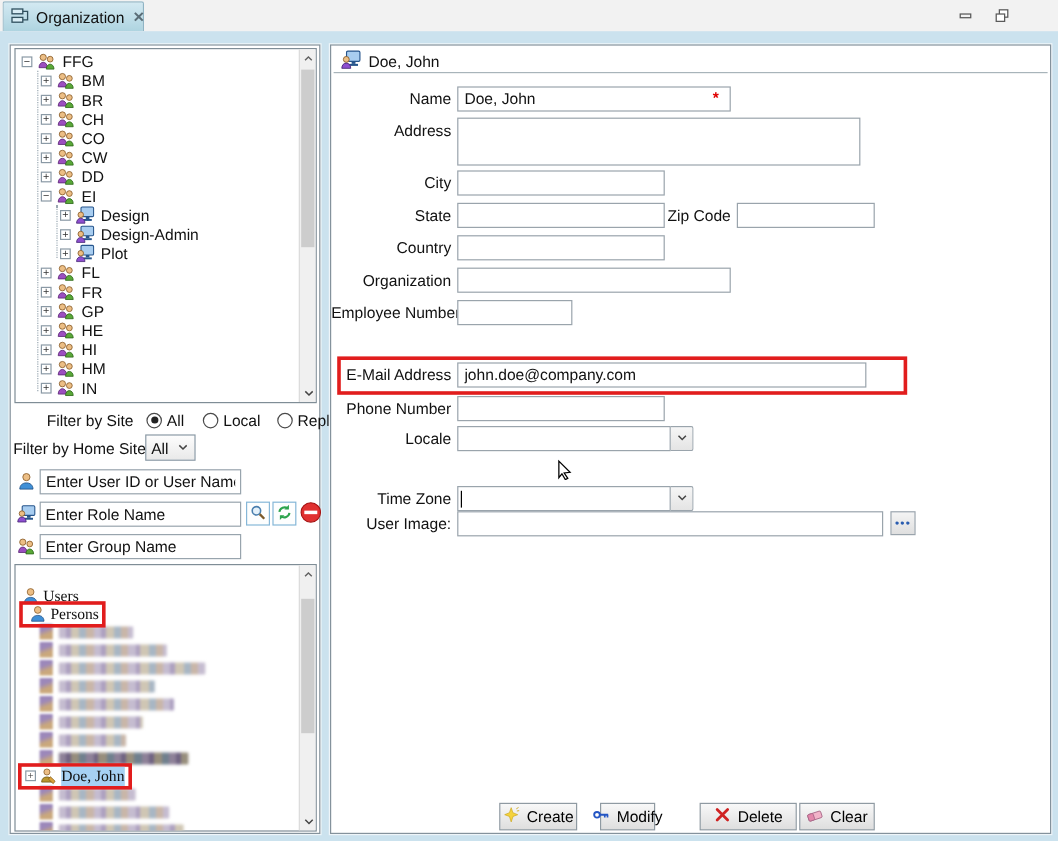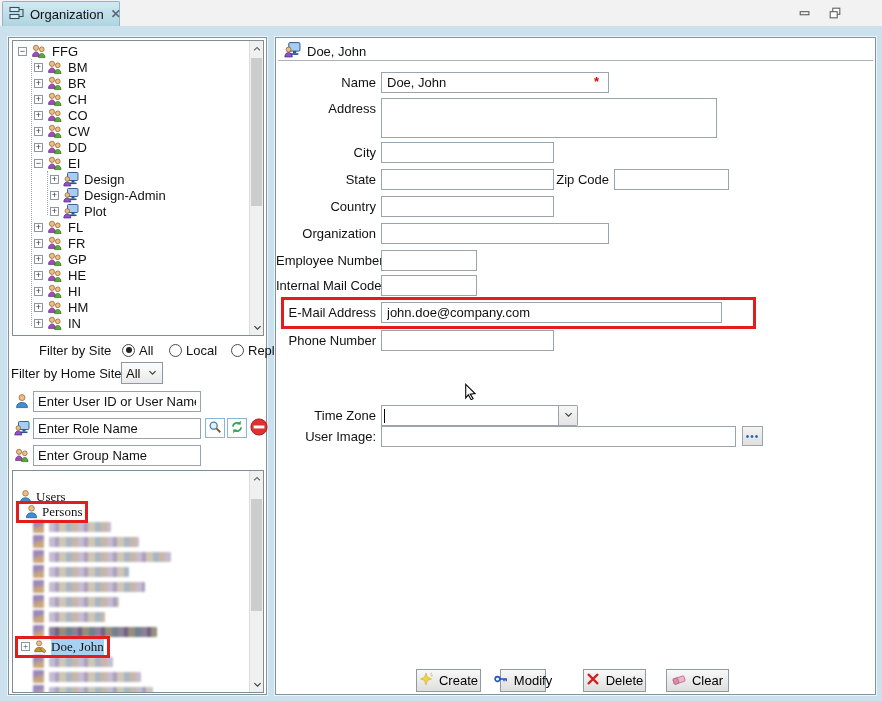--- a/index.html
+++ b/index.html
@@ -647,36 +647,41 @@
     <div class="frow" style="top:185px; width:580px;">
       <span class="flabel">Organization</span>
       <input class="tfield" style="width: 228px;" value="">
     </div>
 
     <div class="frow" style="top:212px; width:580px;">
       <span class="flabel">Employee Number</span>
       <input class="tfield" style="width: 96px;" value="">
     </div>
 
-    <div class="frow" style="top:237px; width:580px;">
-      <span class="flabel">Internal Mail Code</span>
-      <input class="tfield" style="width: 96px;" value="">
-    </div>
 
     <div class="red-annot" style="left:5px; top:259px; width:475px; height:32px;"></div>
     <div class="frow" style="top:264px; width:580px;">
       <span class="flabel">E-Mail Address</span>
       <input class="tfield" style="width: 341px;" value="john.doe@company.com">
     </div>
 
     <div class="frow" style="top:292px; width:580px;">
       <span class="flabel">Phone Number</span>
       <input class="tfield" style="width: 173px;" value="">
     </div>
 
+    <div class="frow" style="top:317px; width:580px;">
+      <span class="flabel">Locale</span>
+      <input class="tfield" style="width: 178px;" value="">
+      <span class="combo-btn" style="left:283px;">
+        <span><svg xmlns="http://www.w3.org/2000/svg" viewBox="0 0 16 16" width="11" height="11">
+              <path d="M3.5 6l4.5 4.5L12.5 6" fill="none" stroke="#444" stroke-width="1.8"></path>
+            </svg></span>
+      </span>
+    </div>
 
     <div class="frow" style="top:338px; width:580px;margin-top:29px;">
       <span class="flabel">Time Zone</span>
       <input class="tfield" style="width: 178px;" value="">
       <span class="caret" style="left:108px; top:4px;"></span>
       <span class="combo-btn" style="left:283px;">
         <span><svg xmlns="http://www.w3.org/2000/svg" viewBox="0 0 16 16" width="11" height="11">
               <path d="M3.5 6l4.5 4.5L12.5 6" fill="none" stroke="#444" stroke-width="1.8"></path>
             </svg></span>
       </span>
@@ -704,21 +709,21 @@
       </button>
       <button class="act-btn" style="left:224px; width:46px;">
         <span><svg xmlns="http://www.w3.org/2000/svg" viewBox="0 0 16 16" width="16" height="16">
               <circle cx="4" cy="8" r="2.7" fill="none" stroke="#2456c4" stroke-width="1.8"></circle>
               <line x1="6.7" y1="8" x2="14.6" y2="8" stroke="#2456c4" stroke-width="1.8"></line>
               <line x1="11.4" y1="8" x2="11.4" y2="10.6" stroke="#2456c4" stroke-width="1.6"></line>
               <line x1="14" y1="8" x2="14" y2="10.6" stroke="#2456c4" stroke-width="1.6"></line>
             </svg></span>
         <span>Modify</span>
       </button>
-      <button class="act-btn" style="left:307px; width:63px;">
+      <button class="act-btn" style="left:307px; width:81px;">
         <span><svg xmlns="http://www.w3.org/2000/svg" viewBox="0 0 16 16" width="16" height="16">
               <path d="M3 3l10 10M13 3L3 13" stroke="#cf2222" stroke-width="2.6" stroke-linecap="round"></path>
             </svg></span>
         <span>Delete</span>
       </button>
       <button class="act-btn" style="left:390px; width:63px;">
         <span><svg xmlns="http://www.w3.org/2000/svg" viewBox="0 0 16 16" width="16" height="16">
               <g transform="rotate(-18 8 9)">
                 <rect x="1.5" y="6" width="13" height="6.5" rx="1.2" fill="#f2b3c9" stroke="#a86888" stroke-width=".8"></rect>
                 <rect x="1.5" y="6" width="5.5" height="6.5" rx="1.2" fill="#e387ab" stroke="#a86888" stroke-width=".8"></rect>

